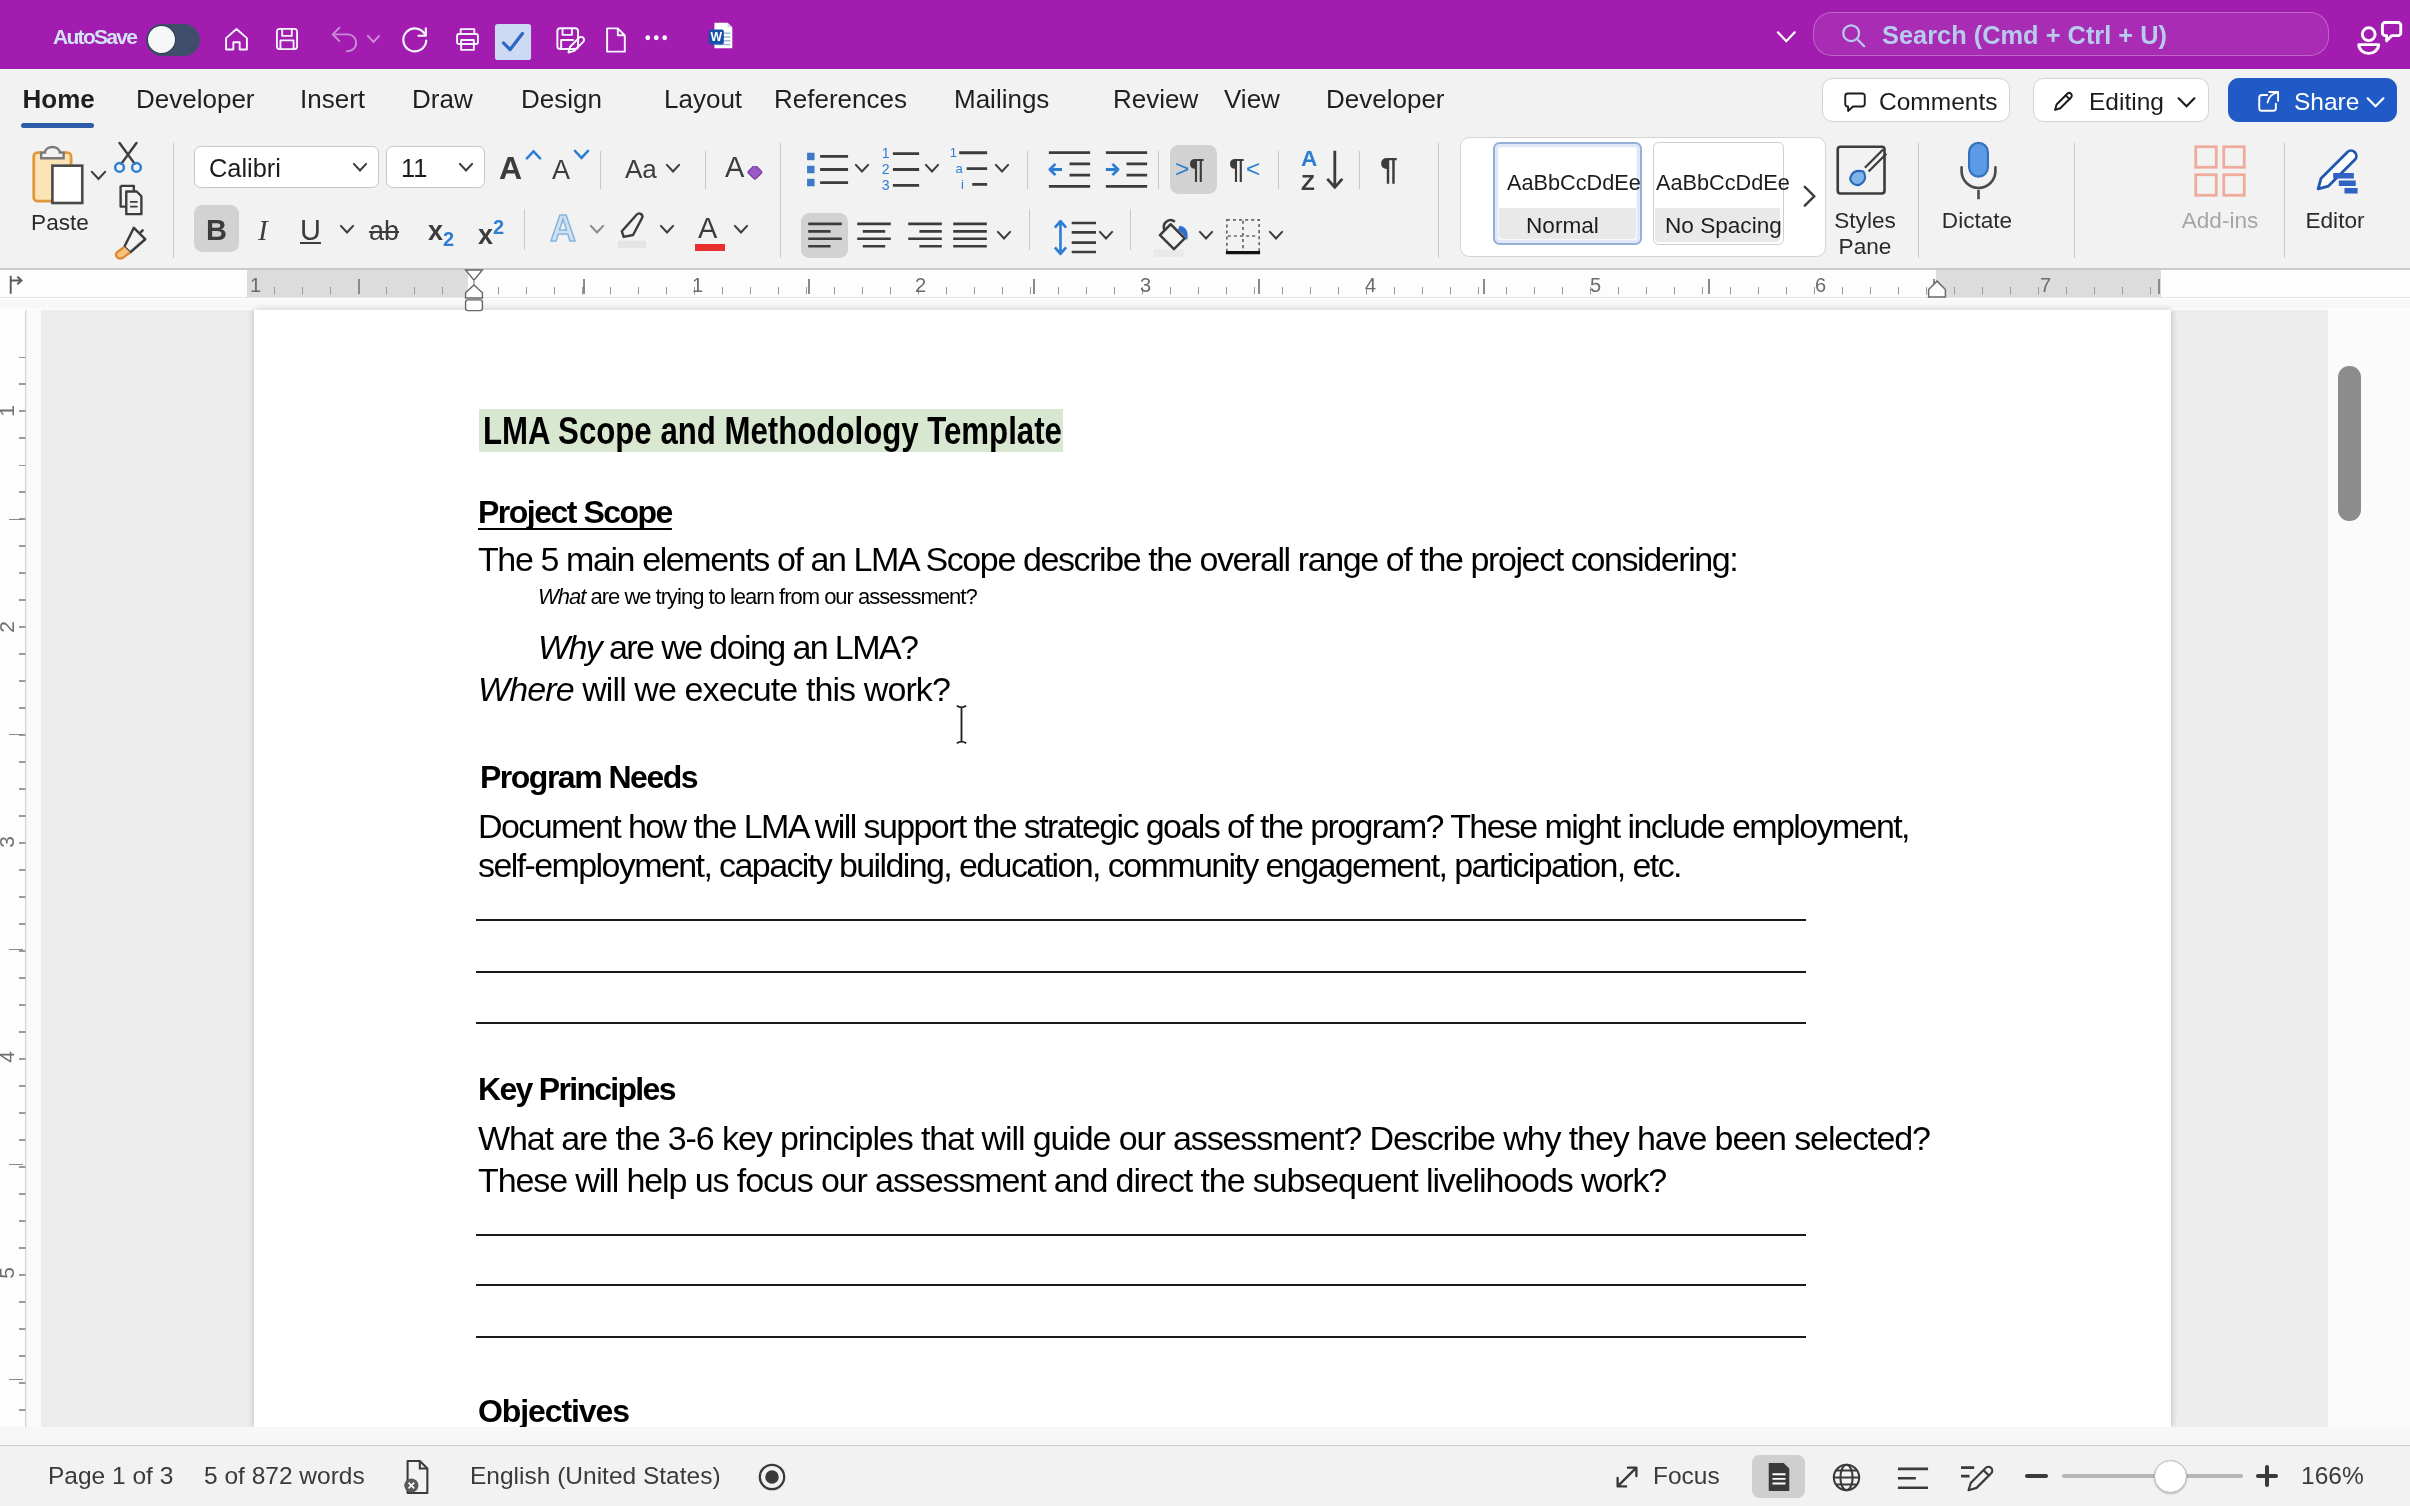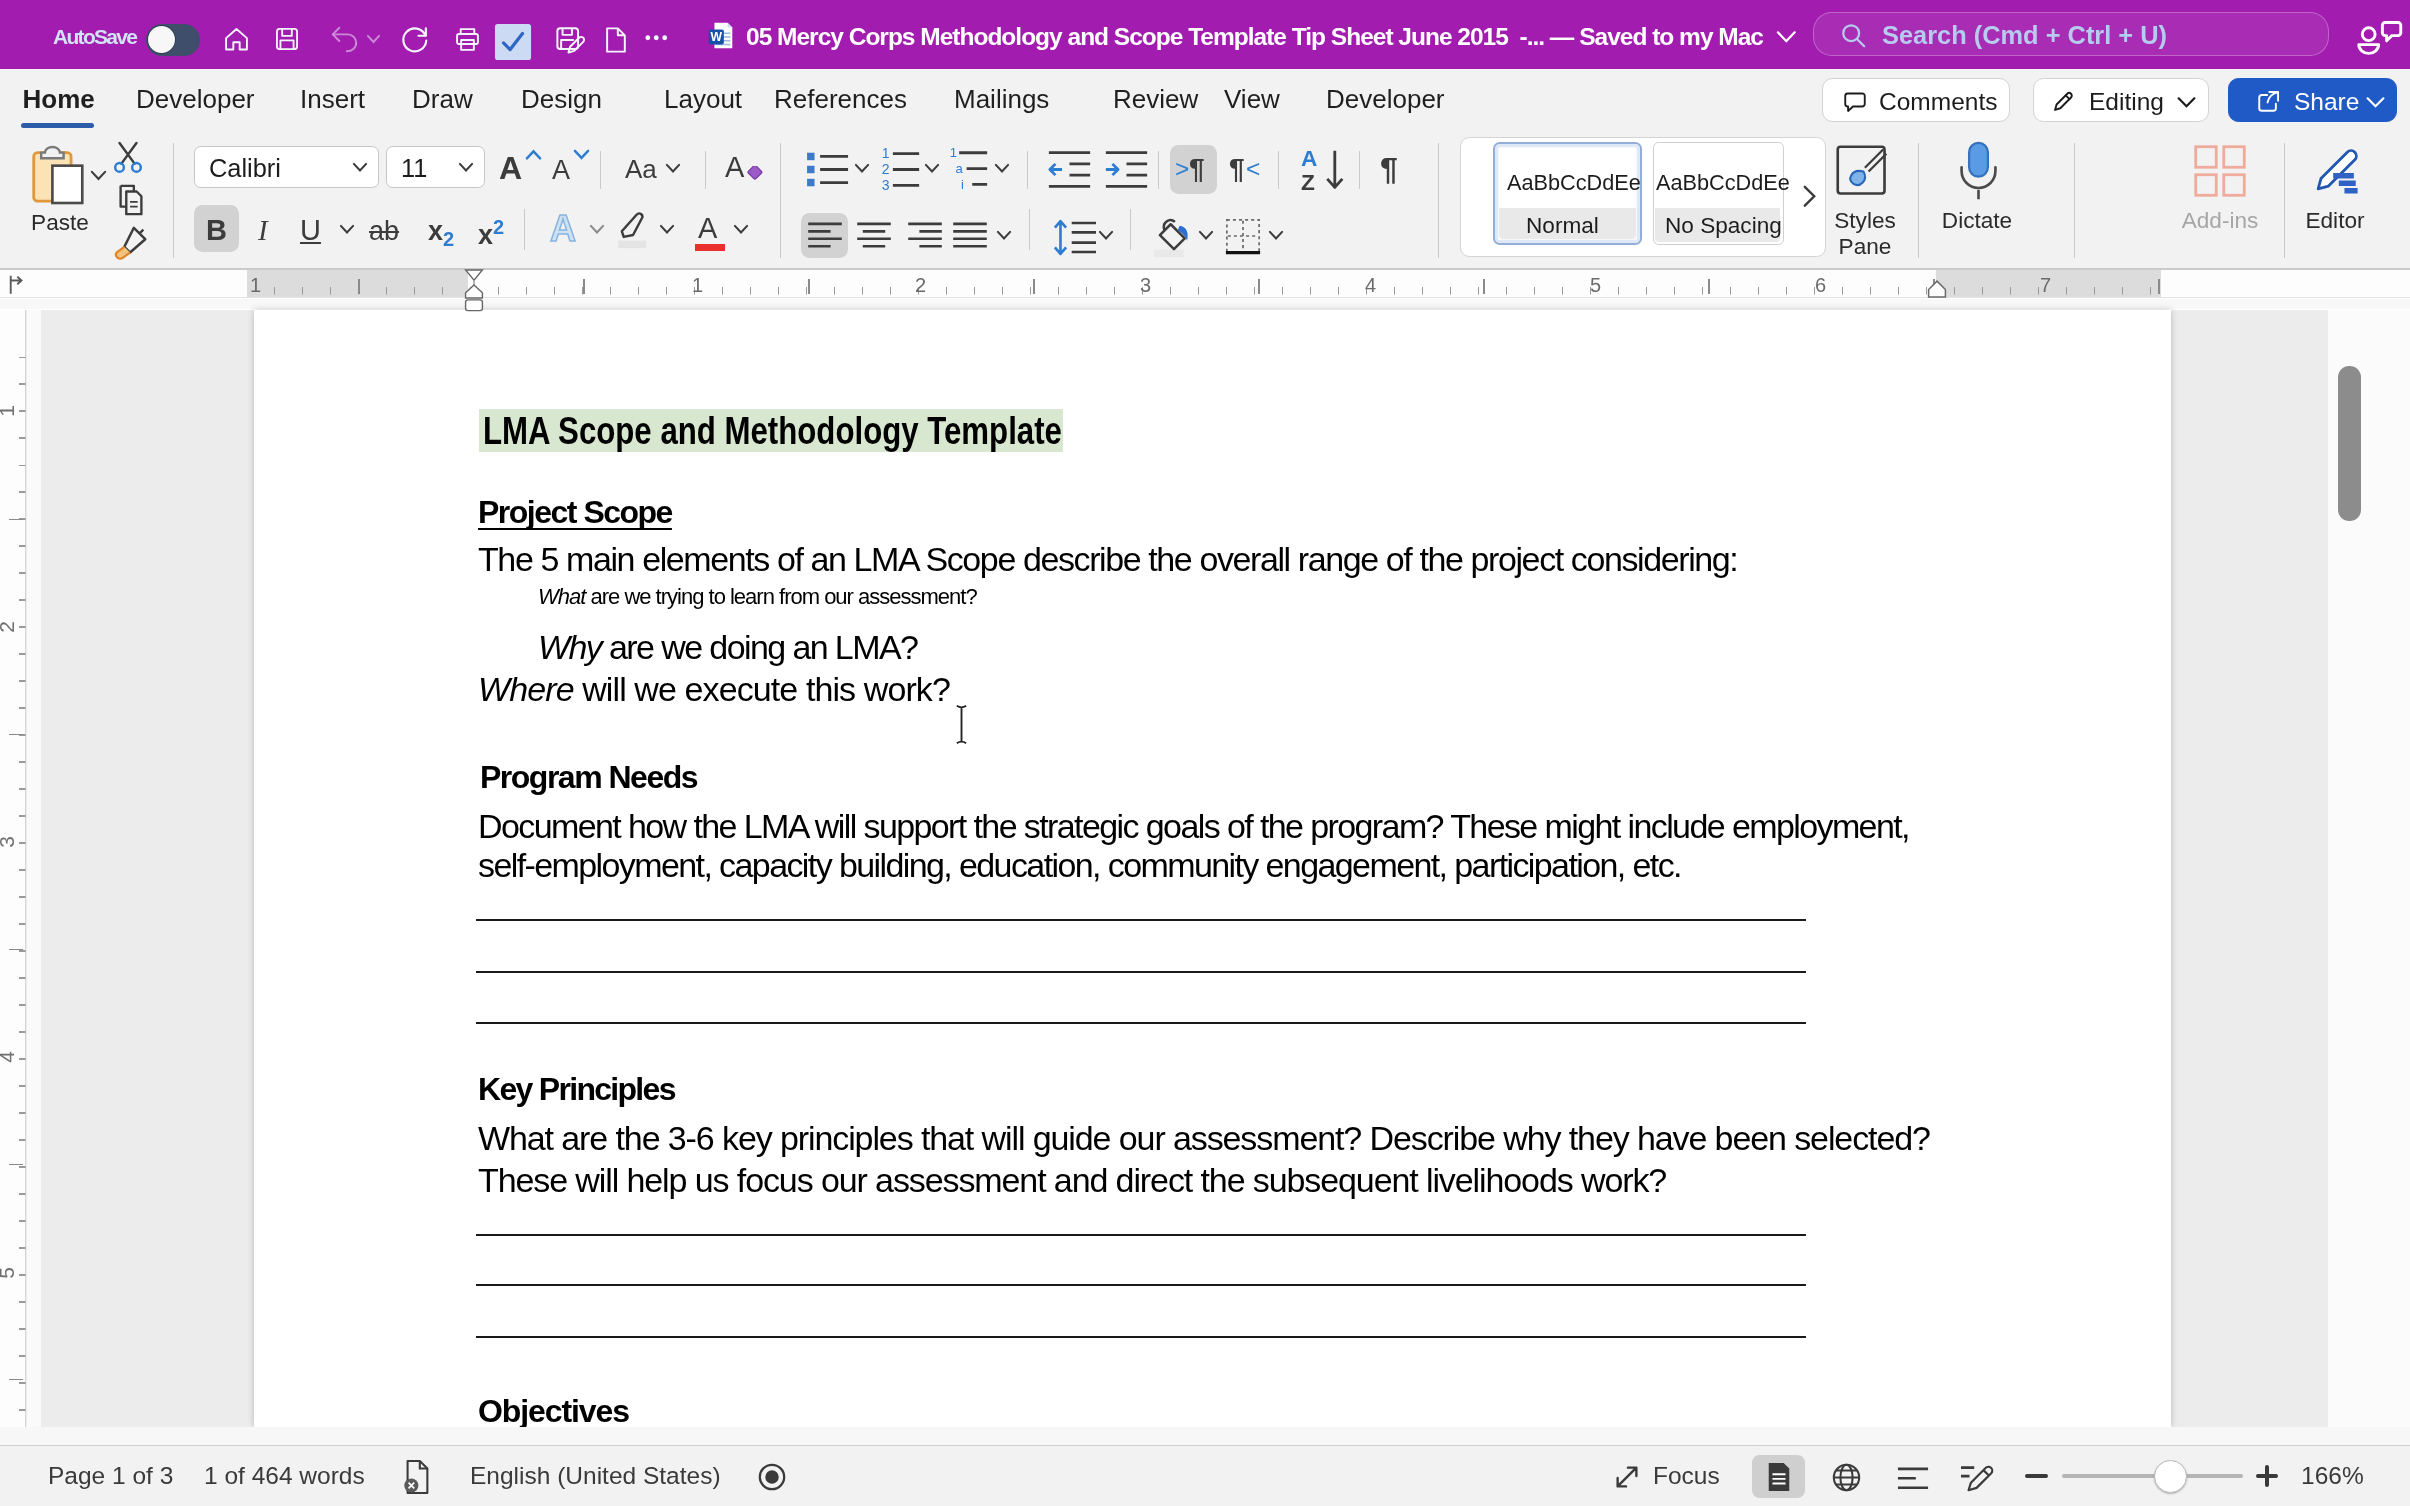--- a/index.html
+++ b/index.html
@@ -113,21 +113,20 @@
       <circle cx="22" cy="4" r="2.6"></circle>
     </svg>
 
   <svg class="tbi" style="left:705px;top:20px" width="32" height="32" viewBox="0 0 34 34">
       <path d="M10 3 H24 L29 8 V30 H10 Z" fill="#fff"></path>
       <path d="M24 3 V8 H29" fill="#cfe0f5"></path>
       <path d="M11 14 h16 M11 18 h16 M11 22 h16 M11 26 h16" stroke="#9db8dc" stroke-width="1.6"></path>
       <rect x="4" y="10" width="16" height="16" rx="2" fill="#1650a8"></rect>
       <text x="12" y="22.5" font-size="13" font-weight="700" fill="#fff" text-anchor="middle" font-family="Liberation Sans">W</text>
     </svg>
-  <div id="doctitle">05 Mercy Corps Methodology and Scope Template Tip Sheet June 2015&nbsp; -... — Saved to my Mac</div>
   <svg class="tbi" style="left:1775px;top:30px" width="22.6" height="14" viewBox="0 0 24 15" fill="none" stroke="#fff" stroke-width="2.4" stroke-linecap="round">
       <path d="M3 2.5 L12 12 L21 2.5"></path>
     </svg>
   <div id="searchbox">
     <svg style="position:absolute;left:26px;top:8.5px" width="27" height="27" viewBox="0 0 29 29" fill="none" stroke="#b6cbee" stroke-width="2.4" stroke-linecap="round">
         <circle cx="12" cy="12" r="8.5"></circle>
         <path d="M18.5 18.5 L26 26"></path>
       </svg>
     <span>Search (Cmd + Ctrl + U)</span>
   </div>
@@ -479,21 +478,21 @@
   <div class="dl" id="t11" style="left:478px;top:1121px;font-size:34px;letter-spacing:-1.1px">What are the 3-6 key principles that will guide our assessment? Describe why they have been selected?</div>
   <div class="dl" id="t12" style="left:478px;top:1163px;font-size:34px;letter-spacing:-1.1px">These will help us focus our assessment and direct the subsequent livelihoods work?</div>
   <div class="rule" style="left:476px;top:1234px;width:1330px"></div>
   <div class="rule" style="left:476px;top:1284px;width:1330px"></div>
   <div class="rule" style="left:476px;top:1336px;width:1330px"></div>
   <div class="dl b" id="t13" style="left:478px;top:1395px;font-size:32px;letter-spacing:-1.1px">Objectives</div>
 </div>
 <div id="gap2"></div>
 <div id="statusbar">
   <span class="st" style="left:48px">Page 1 of 3</span>
-  <span class="st" style="left:204px">1 of 464 words</span>
+  <span class="st" style="left:204px">5 of 872 words</span>
   <svg class="abs" style="left:401px;top:13px" width="32" height="36" viewBox="0 0 34 38" fill="none" stroke="#3a3a3a" stroke-width="2.2">
       <path d="M7 2 H20 L28 10 V36 H7 Z" stroke-linejoin="round"></path>
       <path d="M20 2 V10 H28"></path>
       <circle cx="11" cy="28" r="7.5" fill="#5a5a5a" stroke="none"></circle>
       <path d="M8 25 l6 6 M14 25 l-6 6" stroke="#fff" stroke-width="1.8"></path>
     </svg>
   <span class="st" style="left:470px">English (United States)</span>
   <svg class="abs" style="left:757px;top:16px" width="30" height="30" viewBox="0 0 32 32" fill="none" stroke="#3a3a3a" stroke-width="2.4">
       <circle cx="16" cy="16" r="13"></circle>
       <circle cx="16" cy="16" r="6" fill="#3a3a3a"></circle>

